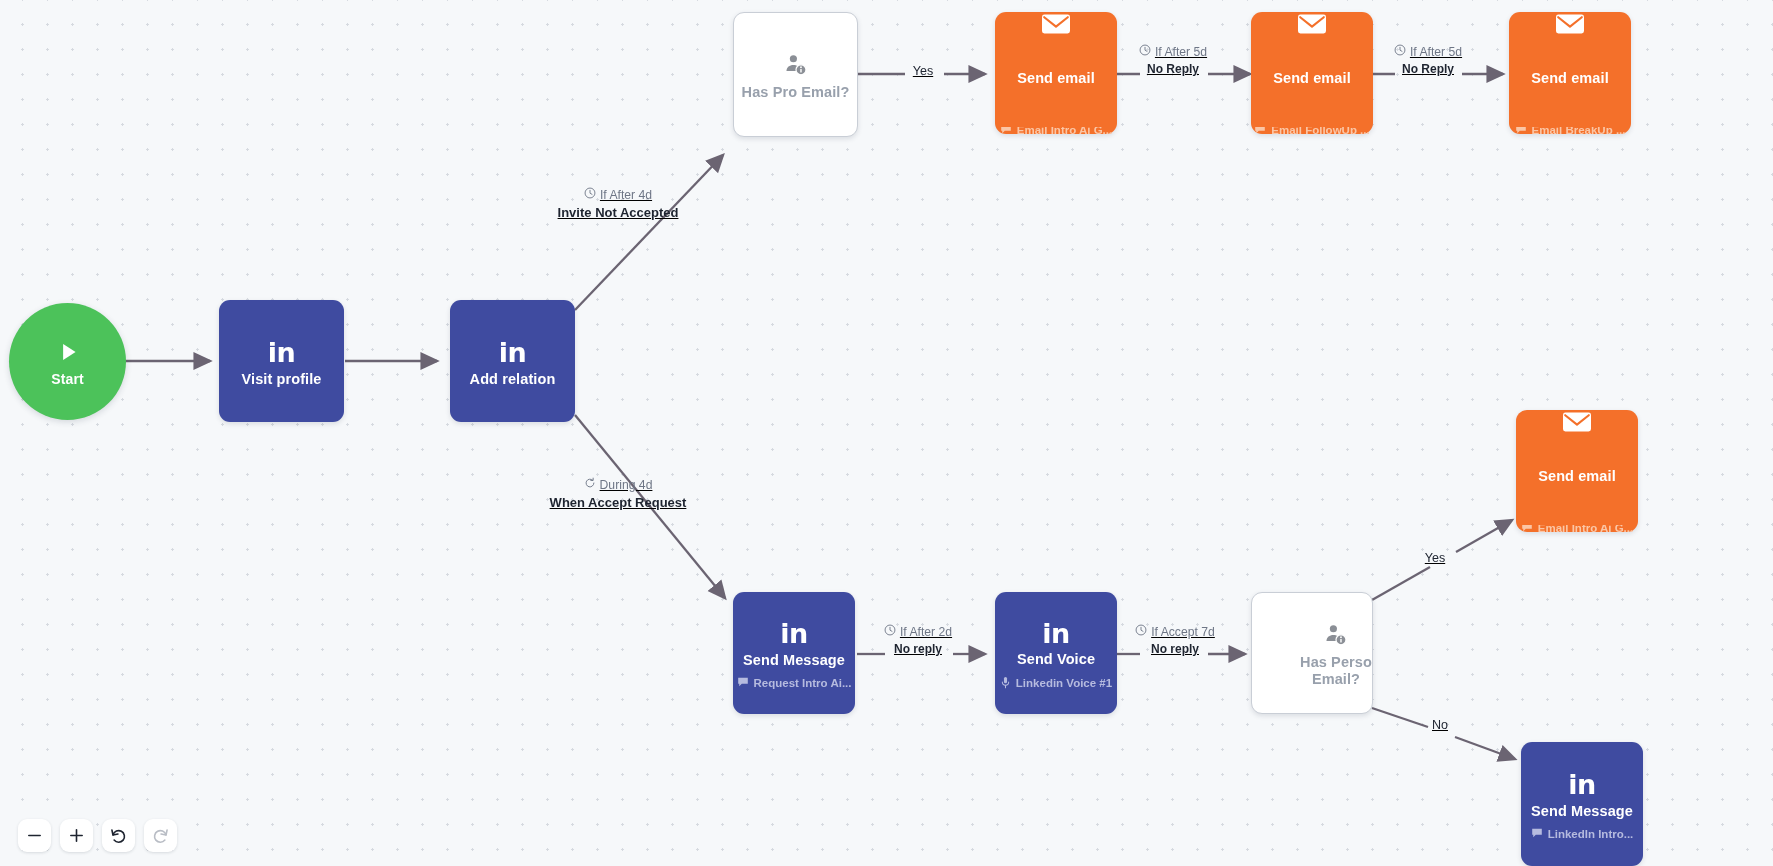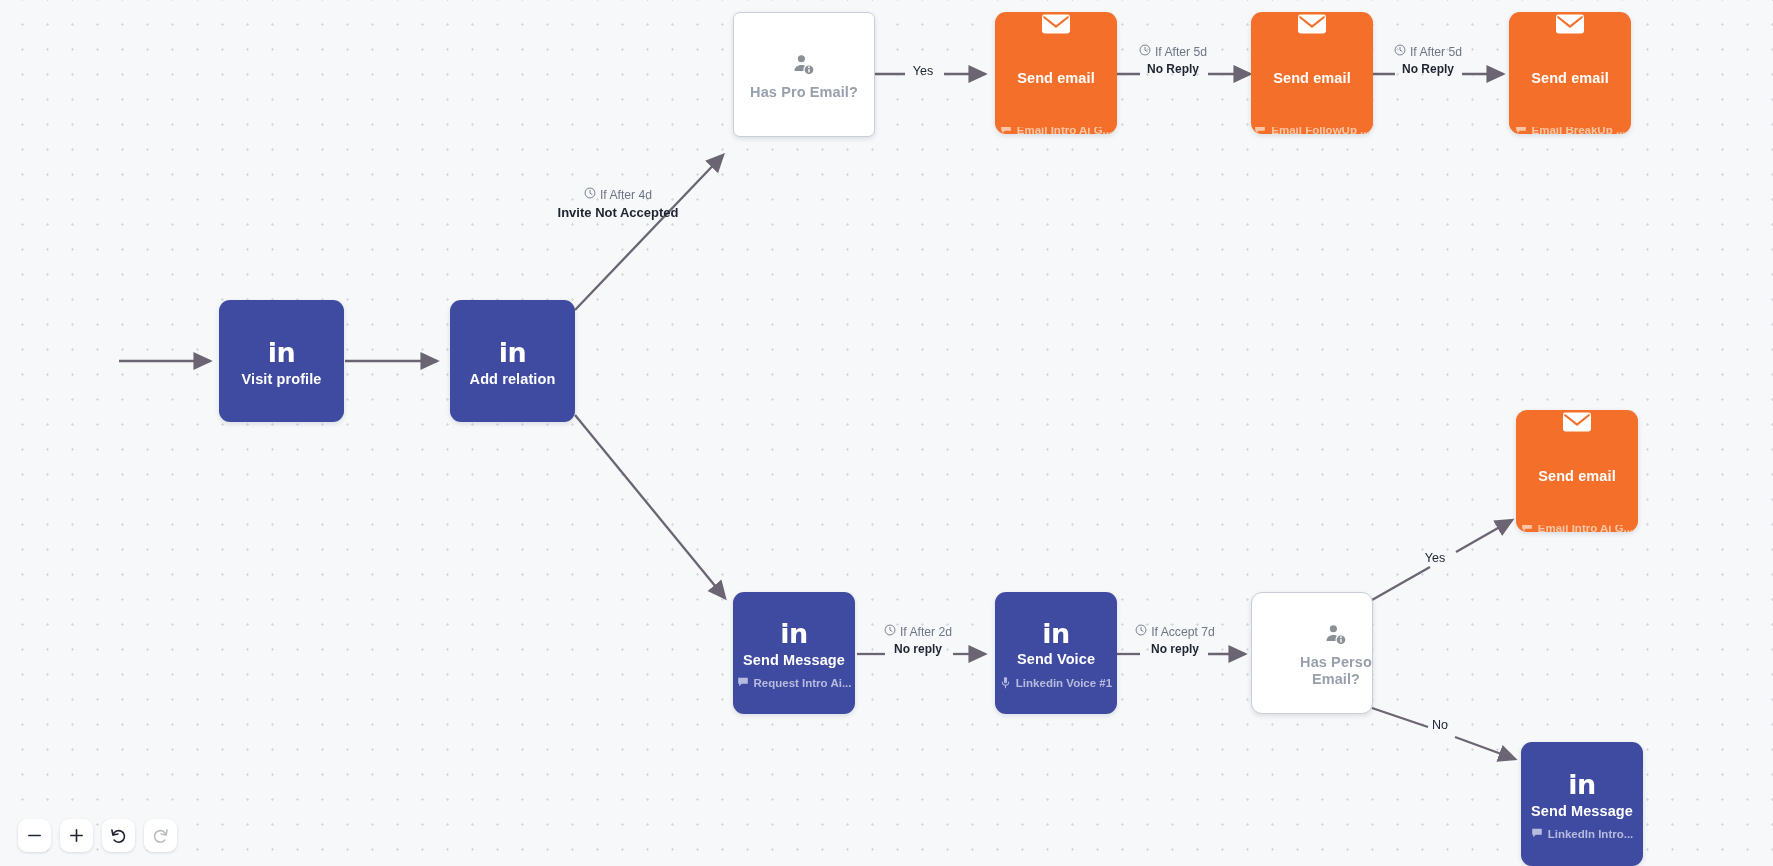--- a/index.html
+++ b/index.html
@@ -95,20 +95,21 @@
     top: 1px;
   }
 
   
   .edge-label {
     position: absolute;
     text-align: center;
     user-select: none;
     pointer-events: none;
     white-space: nowrap;
+    text-decoration: underline;
   }
   .edge-label .cond {
     display: flex;
     align-items: center;
     justify-content: center;
     gap: 4px;
     font-size: 12.2px;
     color: #6E7686;
     line-height: 1.3;
   }
@@ -194,20 +195,32 @@
         <svg width="12" height="12" viewBox="0 0 16 16">
             <circle cx="8" cy="8" r="6.6" fill="none" stroke="#6E7686" stroke-width="1.2"></circle>
             <path d="M8 4.4V8.2l2.7 1.6" fill="none" stroke="#6E7686" stroke-width="1.2" stroke-linecap="round"></path>
           </svg>
       </span>
       <span>If After 4d</span>
     </div>
     <div class="main">Invite Not Accepted</div>
   </div>
 
+  <div class="edge-label" style="left:528px; top:477px; width:180px;">
+    <div class="cond">
+      <span>
+        <svg width="12" height="12" viewBox="0 0 16 16">
+            <path d="M13.2 8a5.2 5.2 0 1 1-1.6-3.75" fill="none" stroke="#6E7686" stroke-width="1.25" stroke-linecap="round"></path>
+            <path d="M12.2 1.5v3.1h-3.1" fill="none" stroke="#6E7686" stroke-width="1.25" stroke-linecap="round" stroke-linejoin="round"></path>
+          </svg>
+      </span>
+      <span>During 4d</span>
+    </div>
+    <div class="main">When Accept Request</div>
+  </div>
 
   <div class="edge-label plain" style="left:888px; top:63px; width:70px;">
     <div class="main">Yes</div>
   </div>
 
   <div class="edge-label small" style="left:1098px; top:44px; width:150px;">
     <div class="cond">
       <span>
         <svg width="12" height="12" viewBox="0 0 16 16">
             <circle cx="8" cy="8" r="6.6" fill="none" stroke="#6E7686" stroke-width="1.2"></circle>
@@ -259,36 +272,44 @@
   </div>
 
   <div class="edge-label plain" style="left:1410px; top:550px; width:50px;">
     <div class="main">Yes</div>
   </div>
 
   <div class="edge-label plain" style="left:1415px; top:717px; width:50px;">
     <div class="main">No</div>
   </div>
 
+  <div class="node start" style="left:9px; top:303px; width:117px; height:117px;">
+    <div class="glyph">
+      <svg width="26" height="26" viewBox="0 0 24 24">
+          <path d="M7.5 4.6 L19 12 L7.5 19.4 Z" fill="#fff"></path>
+        </svg>
+    </div>
+    <div class="title">Start</div>
+  </div>
 
   <div class="node linkedin" style="left:219px; top:300px; width:125px; height:122px;">
     <div class="glyph">
         <span class="in-logo">in</span>
       </div>
     <div class="title">Visit profile</div>
   </div>
 
   <div class="node linkedin" style="left:450px; top:300px; width:125px; height:122px;">
     <div class="glyph">
         <span class="in-logo">in</span>
       </div>
     <div class="title">Add relation</div>
   </div>
 
-  <div class="node condition" style="left:733px; top:12px; width:142px; height:125px;border-radius:7px;">
+  <div class="node condition" style="left:733px; top:12px; width:125px; height:125px;">
     <div class="glyph">
       <svg width="26" height="26" viewBox="0 0 24 24">
         <circle cx="9.6" cy="6.2" r="3.3" fill="#8B8F96"></circle>
         <path d="M3.2 17.6c0-3.5 2.9-5.6 6.4-5.6 1.5 0 2.9.4 4 1.1v4.5z" fill="#8B8F96"></path>
         <circle cx="16.6" cy="16.4" r="4.6" fill="#8B8F96" stroke="#fff" stroke-width="1.1"></circle>
         <circle cx="16.6" cy="14.0" r="0.85" fill="#fff"></circle>
         <rect x="15.95" y="15.5" width="1.3" height="3.5" rx="0.6" fill="#fff"></rect>
       </svg>
     </div>
     <div class="title">Has Pro Email?</div>

